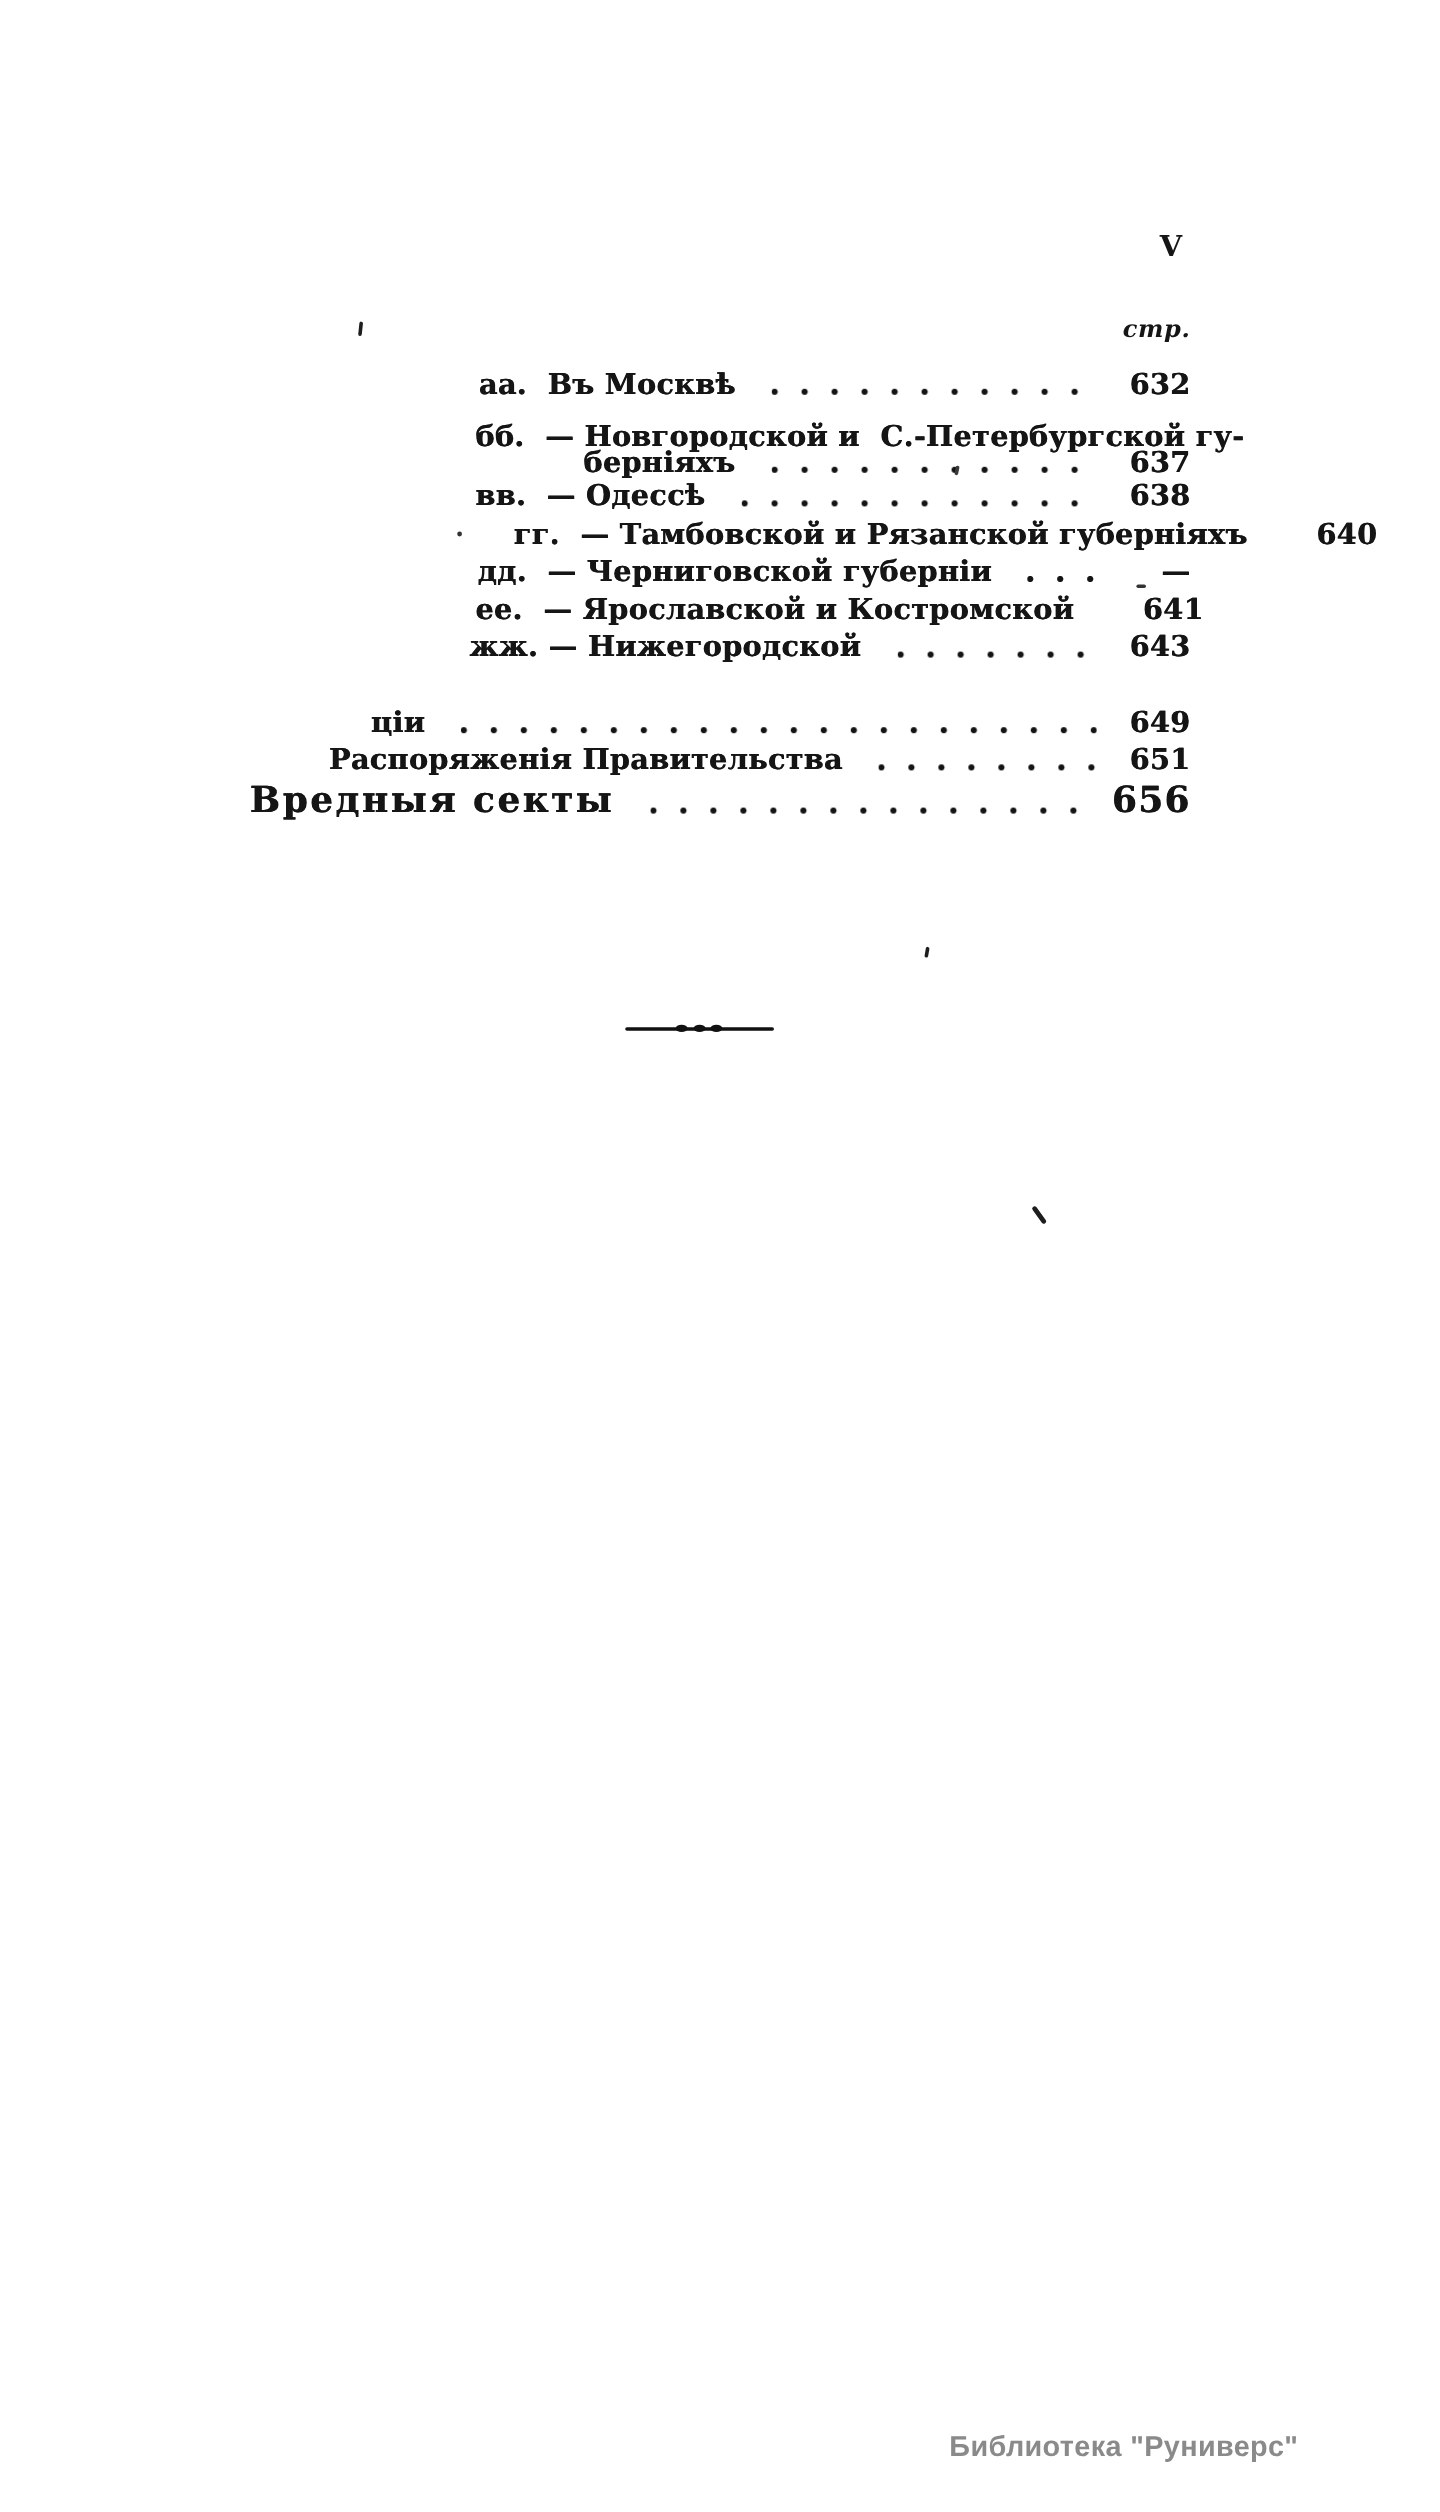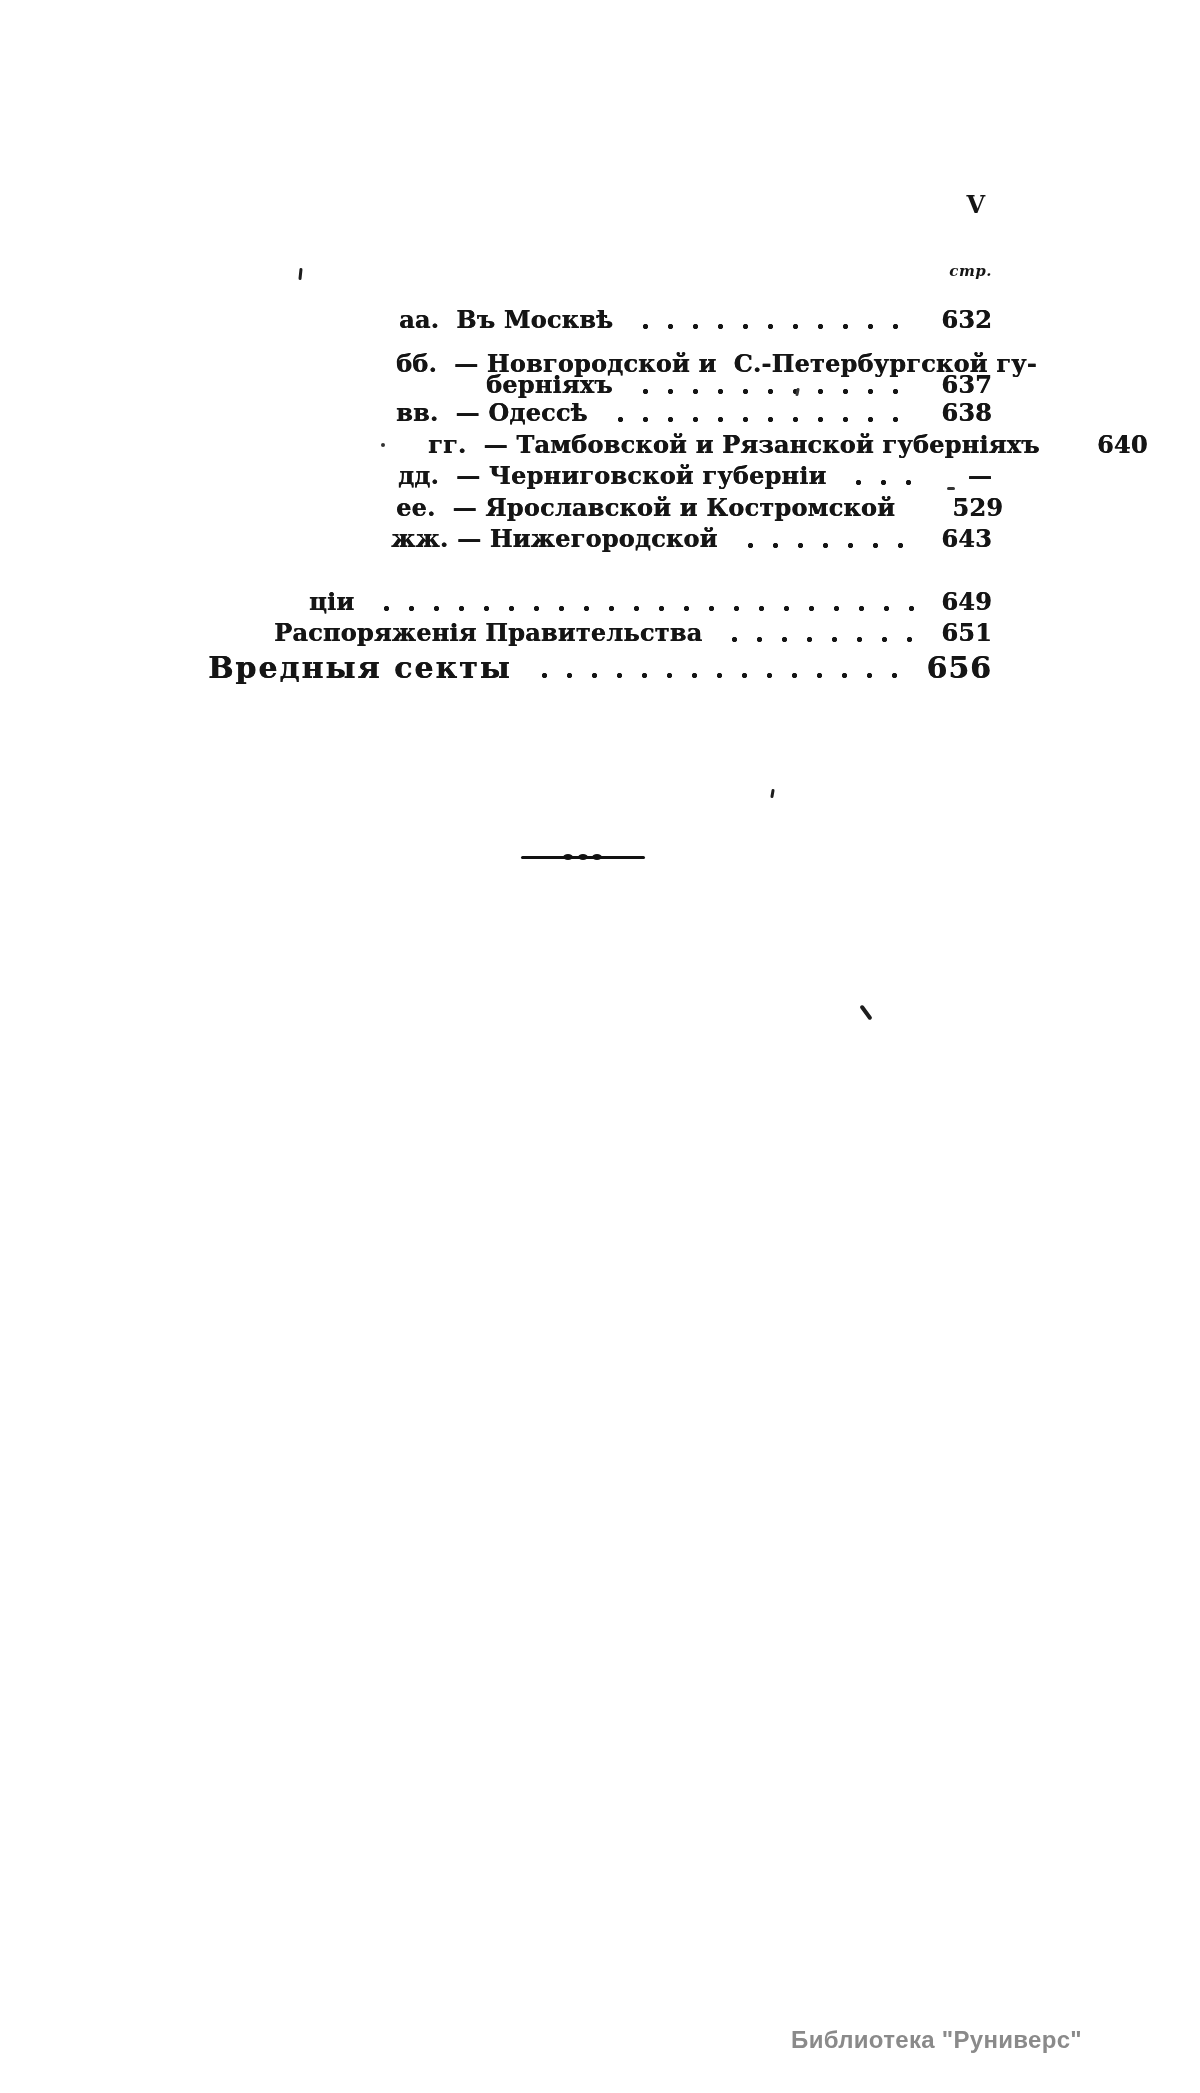--- a/index.html
+++ b/index.html
@@ -11,21 +11,21 @@
     color:#151515;
     overflow:hidden;
   }
   .folio{
     position:absolute;top:190px;left:958px;width:36px;
     font-size:24px;font-weight:700;text-align:center;
     letter-spacing:0.5px;
   }
   .col-header{
     position:absolute;top:262px;right:208px;
-    font-size:15px;font-style:italic;font-weight:700;
+    font-size:20px;font-style:italic;font-weight:700;
     letter-spacing:0.5px;
   }
   .toc{position:absolute;top:0;left:0;width:100%;height:100%;}
   .row{
     position:absolute;right:208px;
     display:flex;align-items:flex-end;
     height:30px;line-height:30px;
     font-size:24px;font-weight:700;
     letter-spacing:0.2px;
     text-shadow:0.4px 0 0 currentColor;
@@ -119,21 +119,21 @@
 
     <div class="row r6">
       <span class="t">дд.  — Черниговской губерніи</span>
       <span class="leader"></span>
       <span class="num">—</span>
     </div>
 
     <div class="row r7">
       <span class="t">ее.  — Ярославской и Костромской</span>
       <span class="leader"></span>
-      <span class="num">529</span>
+      <span class="num">641</span>
     </div>
 
     <div class="row r8">
       <span class="t">жж. — Нижегородской</span>
       <span class="leader"></span>
       <span class="num">643</span>
     </div>
 
 
     <div class="row r10">

